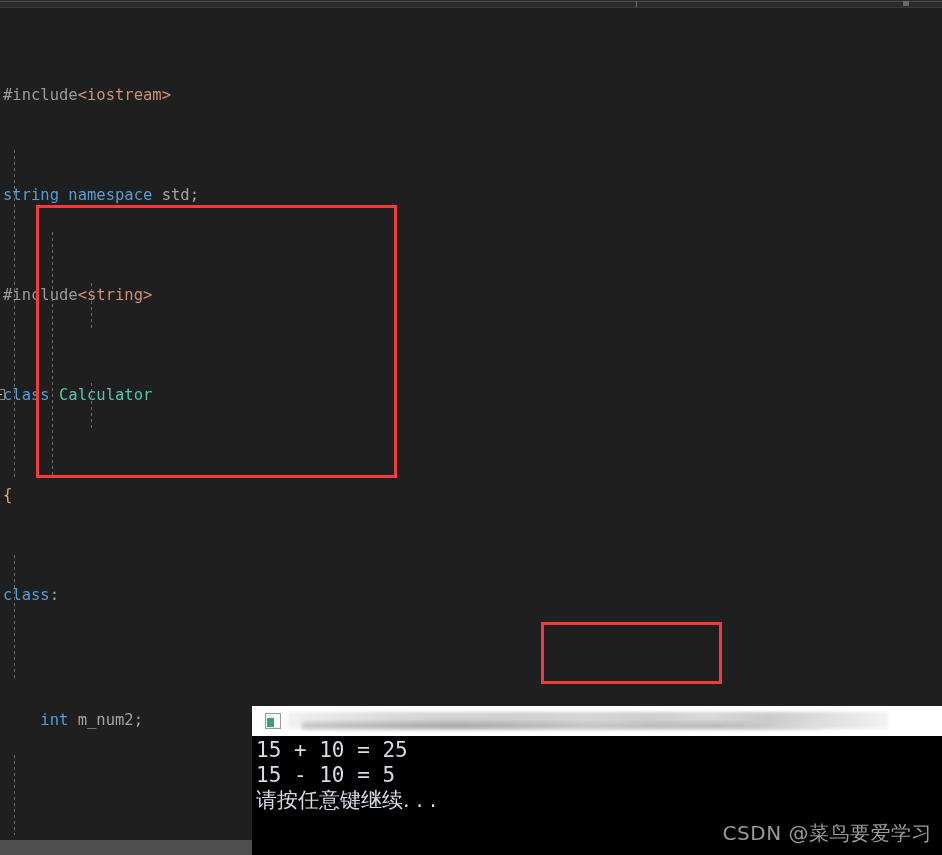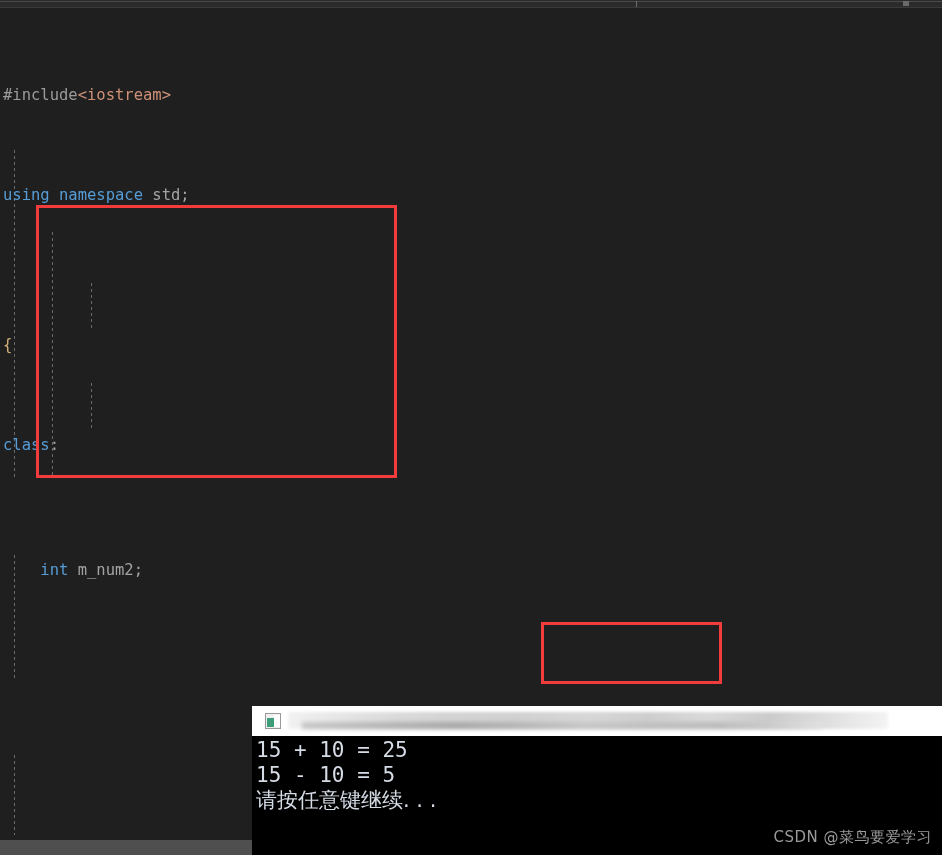--- a/index.html
+++ b/index.html
@@ -199,21 +199,21 @@
   #console .out .cn {
     font-family: "DejaVu Sans", "Liberation Sans", sans-serif;
     font-size: 21px;
   }
   #watermark {
     position: absolute;
     right: 10px;
     bottom: 8px;
     color: #9a9a9a;
     font-family: "DejaVu Sans", "Liberation Sans", sans-serif;
-    font-size: 15px;
+    font-size: 20px;
     letter-spacing: .5px;
   }
 </style>
 </head>
 <body>
 
 <div id="editor">
 
   <div class="top-splitter">
     <div class="line"></div>
@@ -228,24 +228,31 @@
   <div class="guide" style="left:91px; top:283px; height:48px;"></div>
   <div class="guide" style="left:91px; top:383px; height:48px;"></div>
 
   <div class="code">
 
     <div class="ln">
       <span class="txt"><span class="pp">#include</span><span class="hdr">&lt;iostream&gt;</span></span>
     </div>
 
     <div class="ln">
-      <span class="txt"><span class="kw">using namespace</span><span class="plain"> std;</span></span>
-    </div>
-
-
+      <span class="txt"><span class="kw">string namespace</span><span class="plain"> std;</span></span>
+    </div>
+
+    <div class="ln">
+      <span class="txt"><span class="pp">#include</span><span class="hdr">&lt;string&gt;</span></span>
+    </div>
+
+    <div class="ln">
+      <span class="fold"></span>
+      <span class="txt"><span class="kw">class</span><span class="plain"> </span><span class="type">Calculator</span></span>
+    </div>
 
     <div class="ln">
       
       <span class="txt"><span class="brace">{</span></span>
     </div>
 
     <div class="ln">
       
       <span class="txt"><span class="kw">class</span><span class="plain">:</span></span>
     </div>

